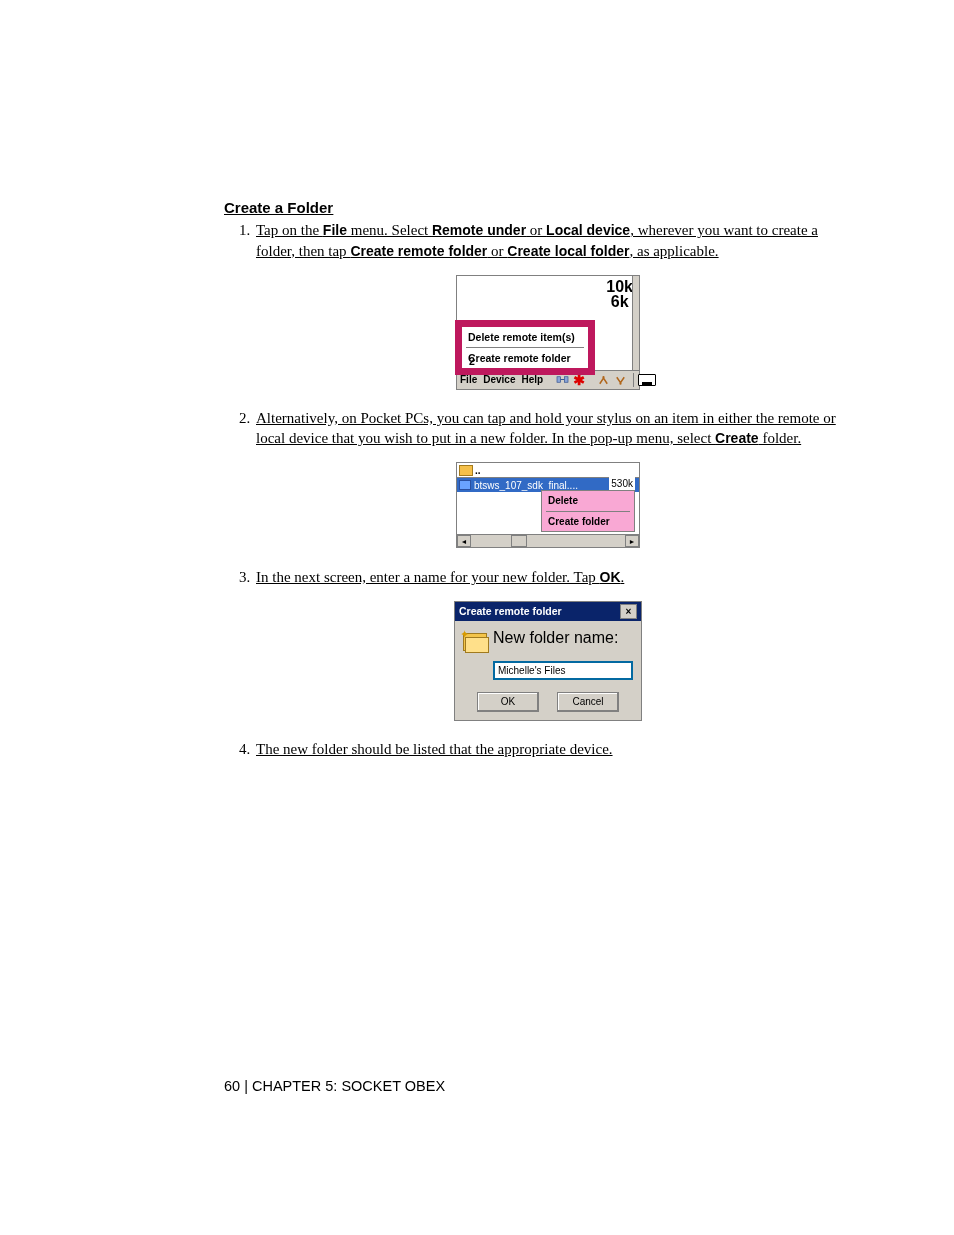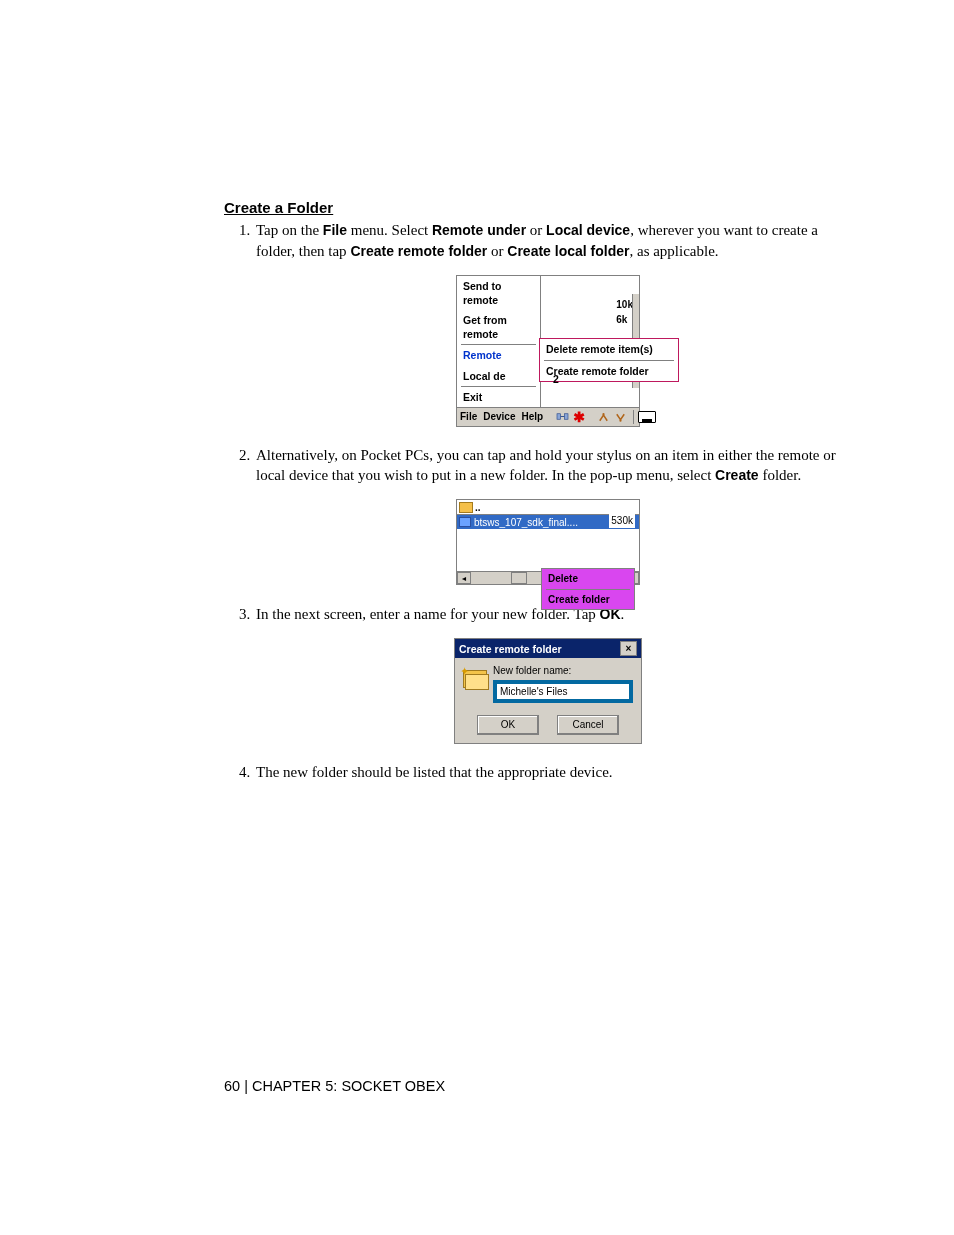--- a/index.html
+++ b/index.html
@@ -10,20 +10,21 @@
     font-size: 15px;
     line-height: 1.35;
     color: #000;
   }
   .page {
     width: 954px;
     height: 1235px;
     position: relative;
     box-sizing: border-box;
     padding: 198px 114px 0 224px;
+    text-decoration: underline;
   }
   .heading {
     font-family: Arial, sans-serif;
     font-weight: bold;
     font-size: 15px;
     text-decoration: underline;
     margin-bottom: 2px;
   }
   ol.steps {
     margin: 0;
@@ -62,29 +63,29 @@
   }
   .fig1 .item { padding: 3px 6px; font-weight: bold; }
   .fig1 .hr { border-top:1px solid #808080; margin:0 4px; }
   .fig1 .blue { color:#0033cc; }
   .fig1 .right-pane {
     position: relative;
     flex:1;
     min-height: 94px;
   }
   .fig1 .sizes {
-    position:absolute; right:6px; top:3px; text-align:left; font-weight:bold; font-size:10px;
+    position:absolute; right:6px; top:3px; text-align:center; font-weight:bold; font-size:16px;
   }
   .fig1 .sizes div { line-height:15px; }
   .fig1 .scrollbar {
     position:absolute; right:0; top:0; bottom:0; width:6px; background:#d4d0c8; border-left:1px solid #808080;
   }
   .fig1 .sub {
     position:absolute; left:-2px; top:44px;
-    border:1px solid #be185d; background:#fff; box-sizing:border-box; width:140px;
+    border:7px solid #be185d; background:#fff; box-sizing:border-box; width:140px;
   }
   .fig1 .sub .item { font-weight:bold; }
   .fig1 .botbar {
     display:flex; align-items:center; height:18px;
     border-top:1px solid #808080; background:#d4d0c8;
     font-size:10px; font-weight:bold; padding:0 2px; gap:4px;
   }
   .fig1 .botbar .sep { width:1px; height:14px; background:#808080; margin:0 2px; }
   .fig1 .botbar .mi { padding:0 1px; }
   .fig1 .botbar .ico { width:13px; height:13px; display:flex; align-items:center; justify-content:center; }
@@ -104,21 +105,21 @@
     border-bottom:1px solid #808080;
   }
   .fig2 .folder-ico {
     width:12px; height:9px; background:#f5c04a; border:1px solid #a57b1d; margin-right:2px;
   }
   .fig2 .filerow {
     height:14px; background:#316ac5; color:#fff; display:flex; align-items:center; padding:0 2px; font-weight:normal; position:relative;
   }
   .fig2 .filerow .fsize { position:absolute; right:4px; color:#000; background:#fff; padding:0 2px; top:-1px;margin-left:28px; }
   .fig2 .ctx {
-    position:absolute; left:84px; top:27px; width:92px; background:#d946ef; border:1px solid #808080; z-index:2;margin-top:41px;
+    position:absolute; left:84px; top:27px; width:92px; background:#f9a8d4; border:1px solid #808080; z-index:2;
   }
   .fig2 .ctx div { padding:3px 6px; font-weight:bold; }
   .fig2 .ctx .hr2 { border-top:1px solid #808080; margin:0 4px; padding:0; height:0;}
   .fig2 .body { height:42px; }
   .fig2 .hscroll {
     height:12px; border-top:1px solid #808080; background:#d4d0c8; display:flex; align-items:center;
   }
   .fig2 .arrow { width:12px; height:10px; border:1px solid #808080; background:#d4d0c8; display:flex; align-items:center; justify-content:center; }
   .fig2 .thumb { width:14px; height:10px; border:1px solid #808080; background:#d4d0c8; margin-left:40px;}
   .fig2 .track { flex:1; }
@@ -134,23 +135,23 @@
   .fig3 .closebtn {
     margin-left:auto; width:15px; height:13px; background:#d4d0c8; border:1px solid #808080;
     display:flex; align-items:center; justify-content:center; color:#000; font-weight:bold; font-size:10px;
   }
   .fig3 .bodyarea { padding:6px 8px 6px 8px; display:flex; gap:6px; }
   .fig3 .foldericon { width:24px; height:24px; position:relative; margin-top:2px; }
   .fig3 .foldericon .back { position:absolute; left:0; top:4px; width:22px; height:16px; background:#f3c44a; border:1px solid #a07a1f; }
   .fig3 .foldericon .front { position:absolute; left:2px; top:8px; width:22px; height:14px; background:#ffe08a; border:1px solid #a07a1f; }
   .fig3 .foldericon .spark { position:absolute; left:-3px; top:-2px; color:#d89b00; font-size:11px; }
   .fig3 .fields { flex:1; }
-  .fig3 .lbl { font-size:10px; margin-bottom:2px; }
+  .fig3 .lbl { font-size:16px; margin-bottom:12px; }
   .fig3 .inp {
-    width:100%; box-sizing:border-box; background:#fff; border:4px solid #0369a1; padding:2px 3px; font-size:10px; font-family:inherit;
+    width:100%; box-sizing:border-box; background:#fff; border:2px solid #0369a1; padding:2px 3px; font-size:10px; font-family:inherit;
   }
   .fig3 .btnrow { display:flex; justify-content:center; gap:18px; padding:6px 0 8px; }
   .fig3 .btn {
     width:60px; height:18px; border:1px solid #808080; background:#d4d0c8;
     font-size:10px; display:flex; align-items:center; justify-content:center;
     box-shadow: inset -1px -1px 0 #808080, inset 1px 1px 0 #fff;
   }
 
   
   .connect-svg { width:14px; height:12px; }
@@ -162,29 +163,20 @@
 <div class="page">
   <div class="heading">Create a Folder</div>
 
   <ol class="steps">
     <li>
       <span>Tap on the </span><span class="bold">File</span><span> menu. Select </span><span class="bold">Remote under</span><span> or </span><span class="bold">Local device</span><span>, wherever you want to create a folder, then tap </span><span class="bold">Create remote folder</span><span> or </span><span class="bold">Create local folder</span><span>, as applicable.</span>
 
       <div class="fig-wrap">
         <div class="fig1">
           <div class="row">
-            <div class="menu-col">
-              <div class="item">Send to remote</div>
-              <div class="item">Get from remote</div>
-              <div class="hr"></div>
-              <div class="item blue">Remote</div>
-              <div class="item">Local de</div>
-              <div class="hr"></div>
-              <div class="item">Exit</div>
-            </div>
             <div class="right-pane">
               <div class="sizes">
                 <div>10k</div>
                 <div>6k</div>
               </div>
               <div class="scrollbar"></div>
               <div class="sub">
                 <div class="item">Delete remote item(s)</div>
                 <div class="hr"></div>
                 <div class="item">Create remote folder</div>

